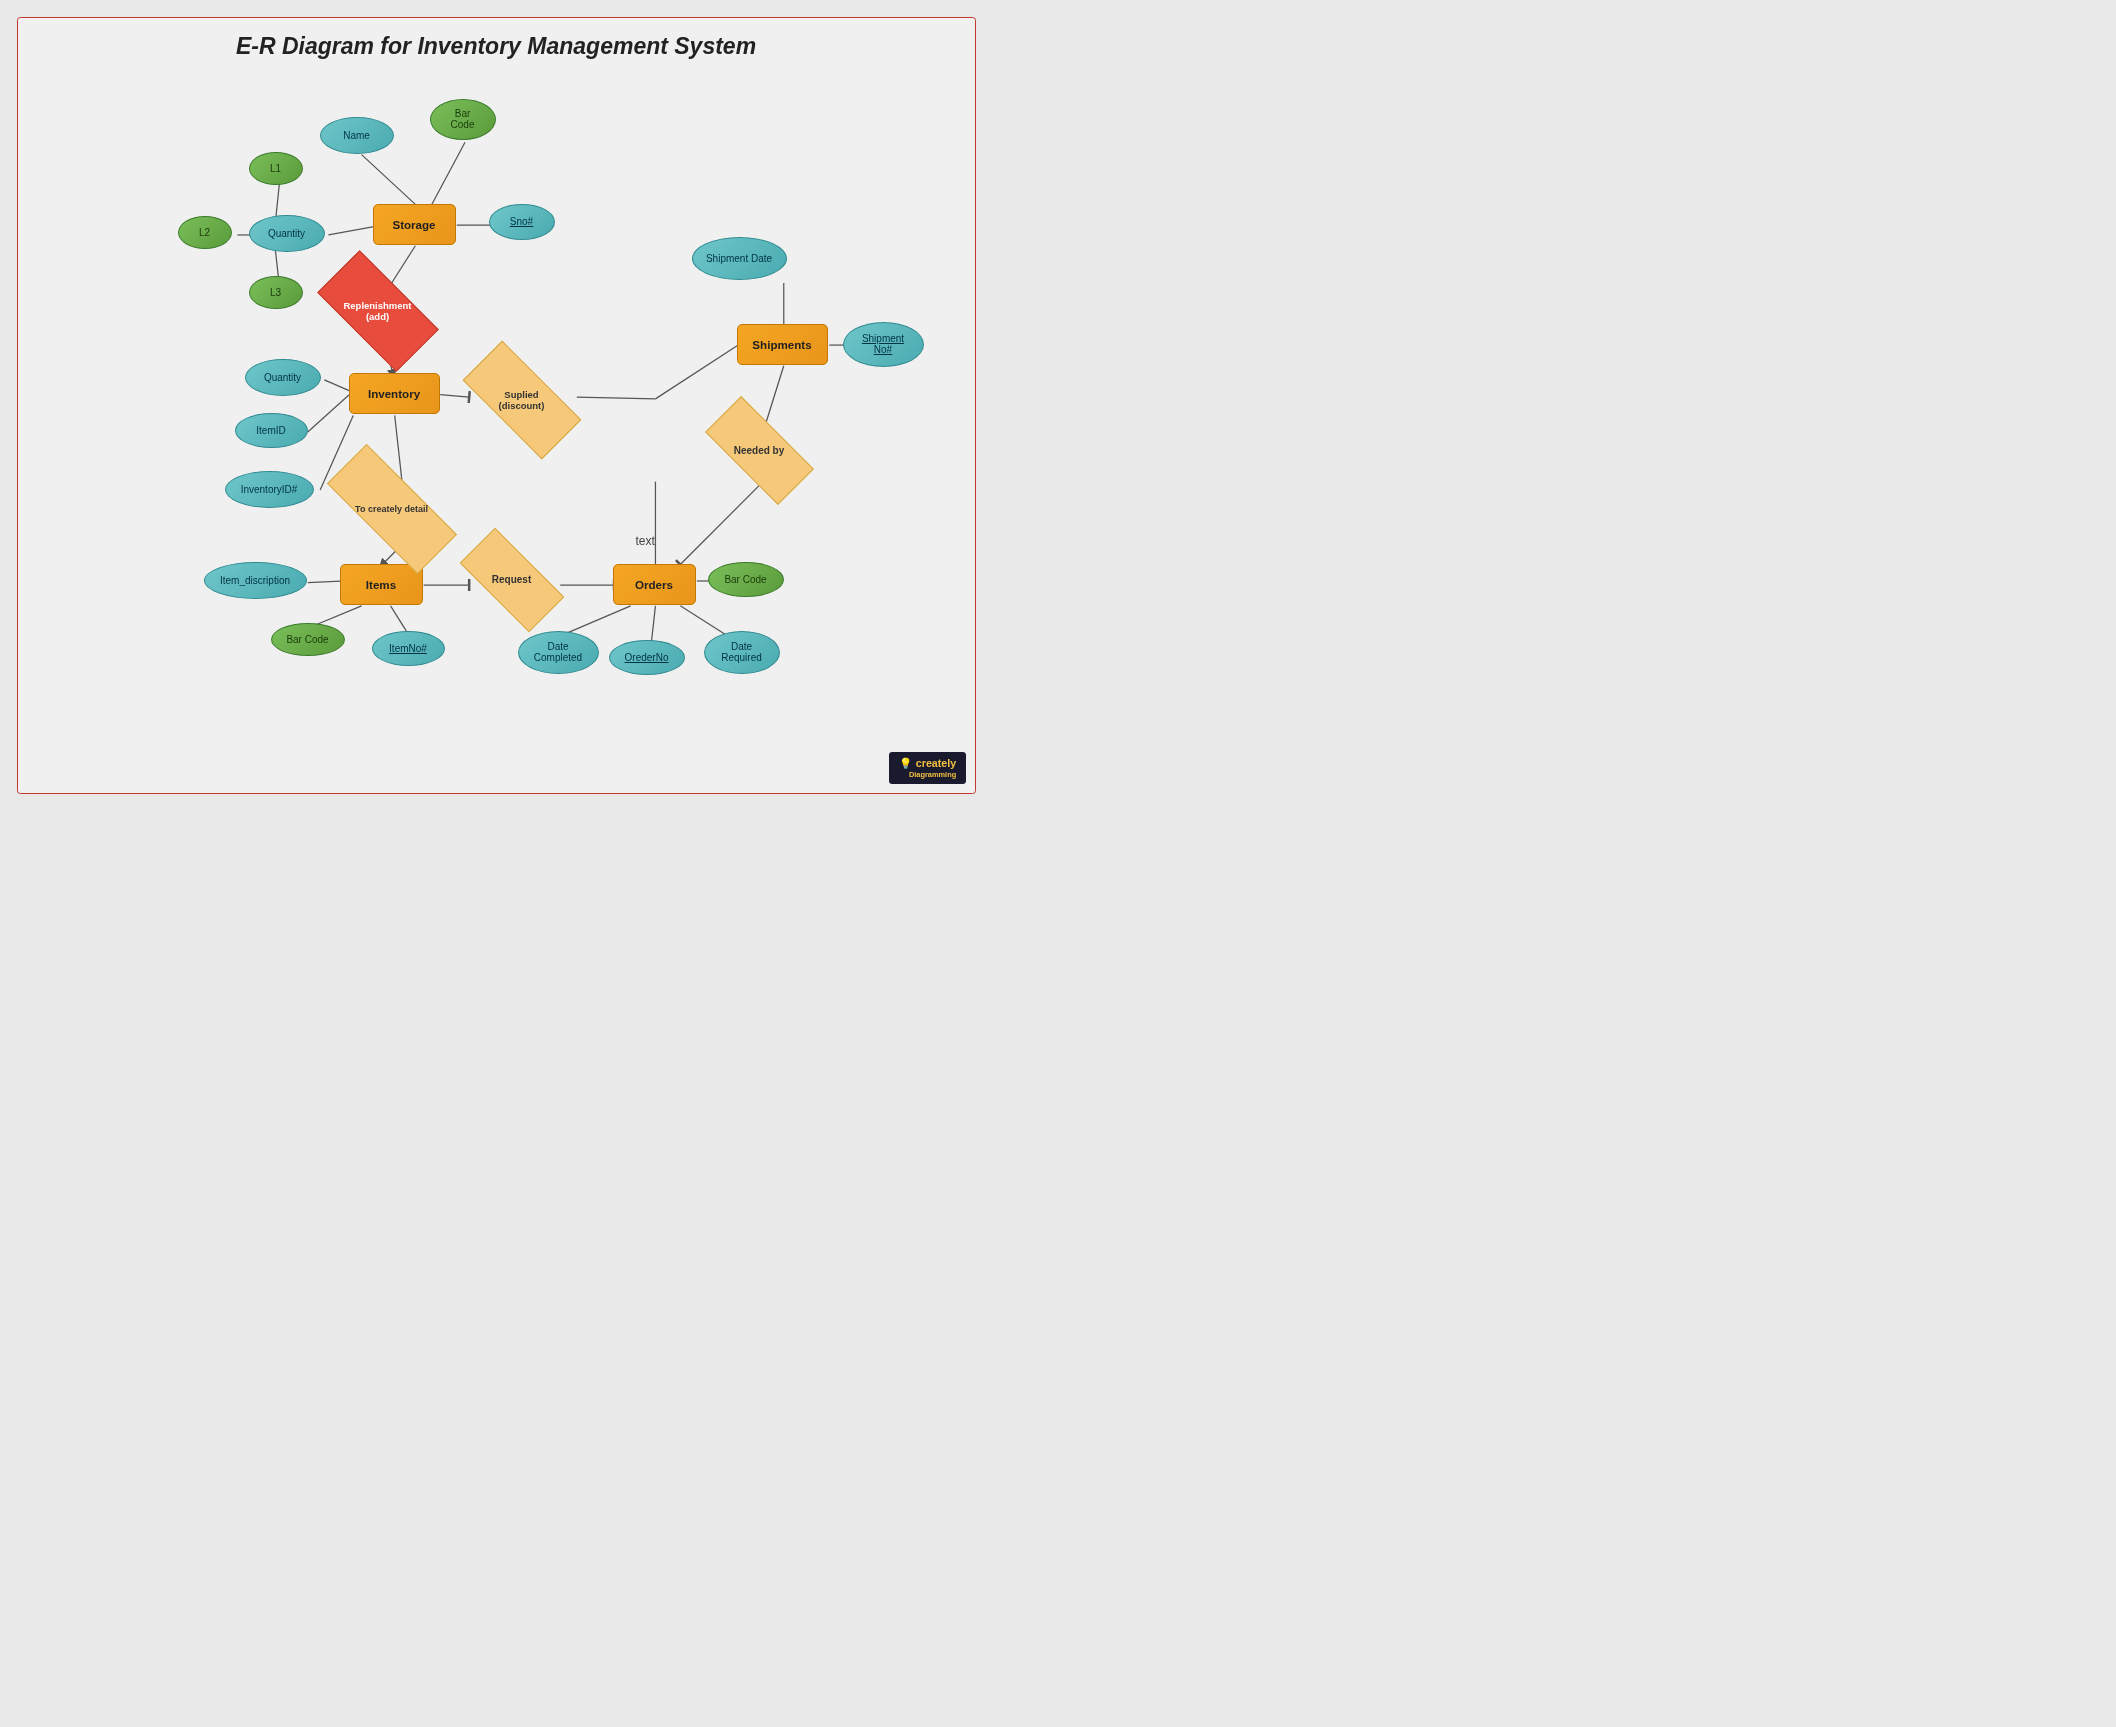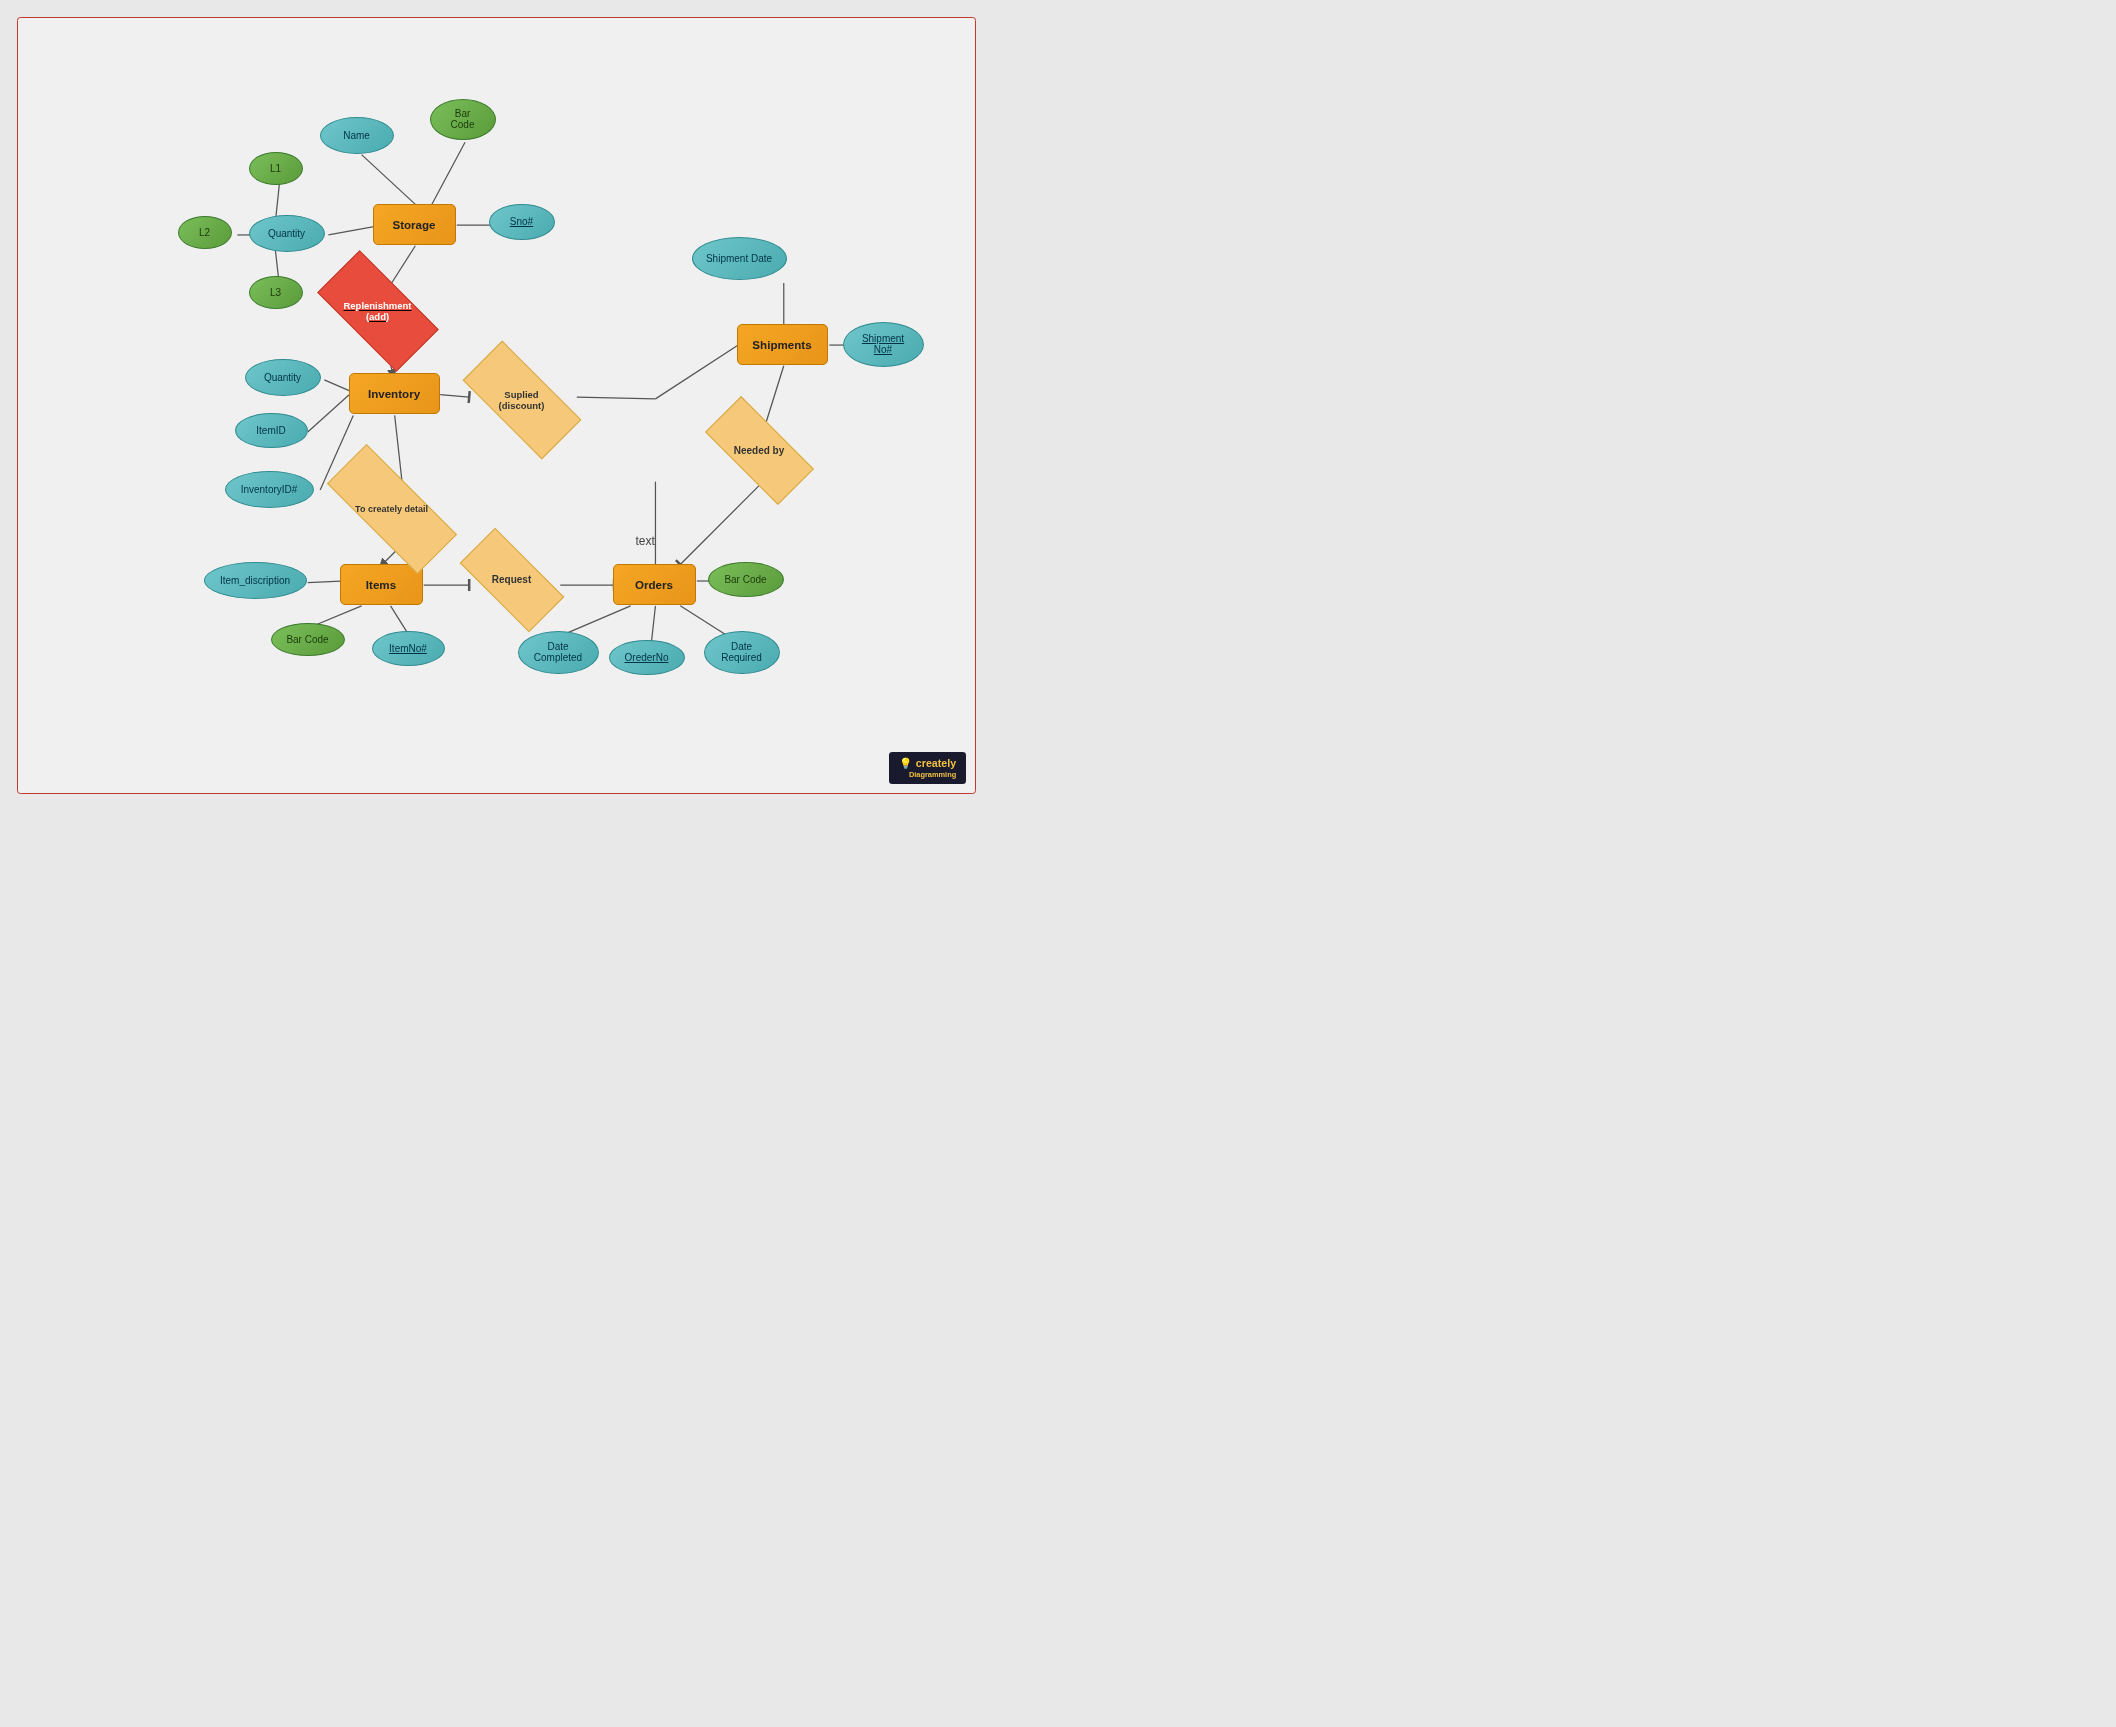--- a/index.html
+++ b/index.html
@@ -120,20 +120,21 @@
       width: 100%;
       height: 100%;
       z-index: 5;
       overflow: visible;
     }
   </style>
 </head>
 <body>
 
 <div class="diagram-container">
+  <div class="title">E-R Diagram for Inventory Management System</div>
 
   <svg class="lines" viewBox="0 0 1156 936" width="956" height="774">
 
     <line x1="480" y1="225" x2="415" y2="165" stroke="#555" stroke-width="1.5"></line>
 
     <line x1="500" y1="225" x2="540" y2="150" stroke="#555" stroke-width="1.5"></line>
 
     <line x1="530" y1="250" x2="575" y2="250" stroke="#555" stroke-width="1.5"></line>
 
     <line x1="430" y1="252" x2="375" y2="262" stroke="#555" stroke-width="1.5"></line>
@@ -258,21 +259,21 @@
   <div class="attr" style="left:500px; top:613px; width:81px; height:43px;">
     <span>Date<br>Completed</span>
   </div>
   <div class="attr" style="left:591px; top:622px; width:76px; height:35px;">
     <span style="text-decoration:underline;">OrederNo</span>
   </div>
   <div class="attr" style="left:686px; top:613px; width:76px; height:43px;">
     <span>Date<br>Required</span>
   </div>
 
-  <div class="rel" style="left:304px; top:263px; width:112px; height:60px;text-decoration:underline;">
+  <div class="rel" style="left:304px; top:263px; width:112px; height:60px;">
     <div class="diamond" style="background:#e74c3c; border:1.7px solid #c0392b;"></div>
     <div class="rel-label" style="color:#fff; font-size:9.5px;">Replenishment<br>(add)</div>
   </div>
 
   <div class="rel" style="left:448px; top:354px; width:112px; height:56px;">
     <div class="diamond" style="background:#f5c87a; border:1.7px solid #d4a840;"></div>
     <div class="rel-label" style="font-size:9.5px;">Suplied<br>(discount)</div>
   </div>
 
   <div class="rel" style="left:690px; top:407px; width:103px; height:51px;">

